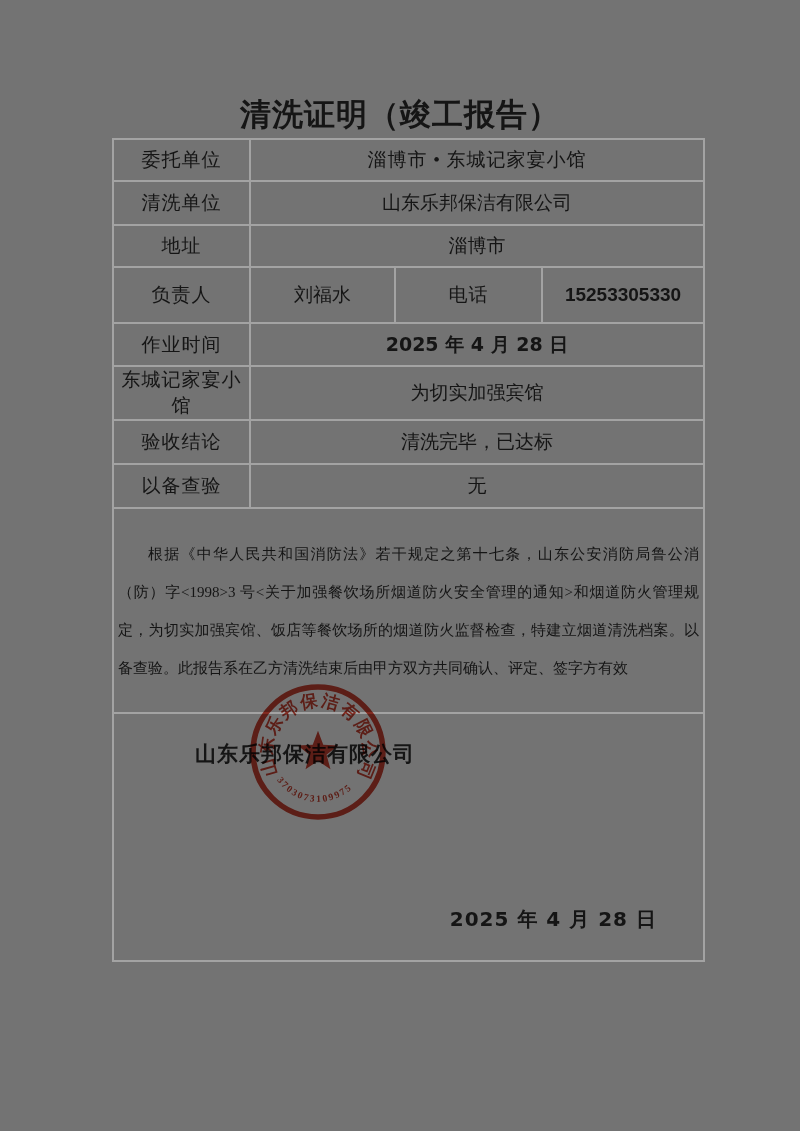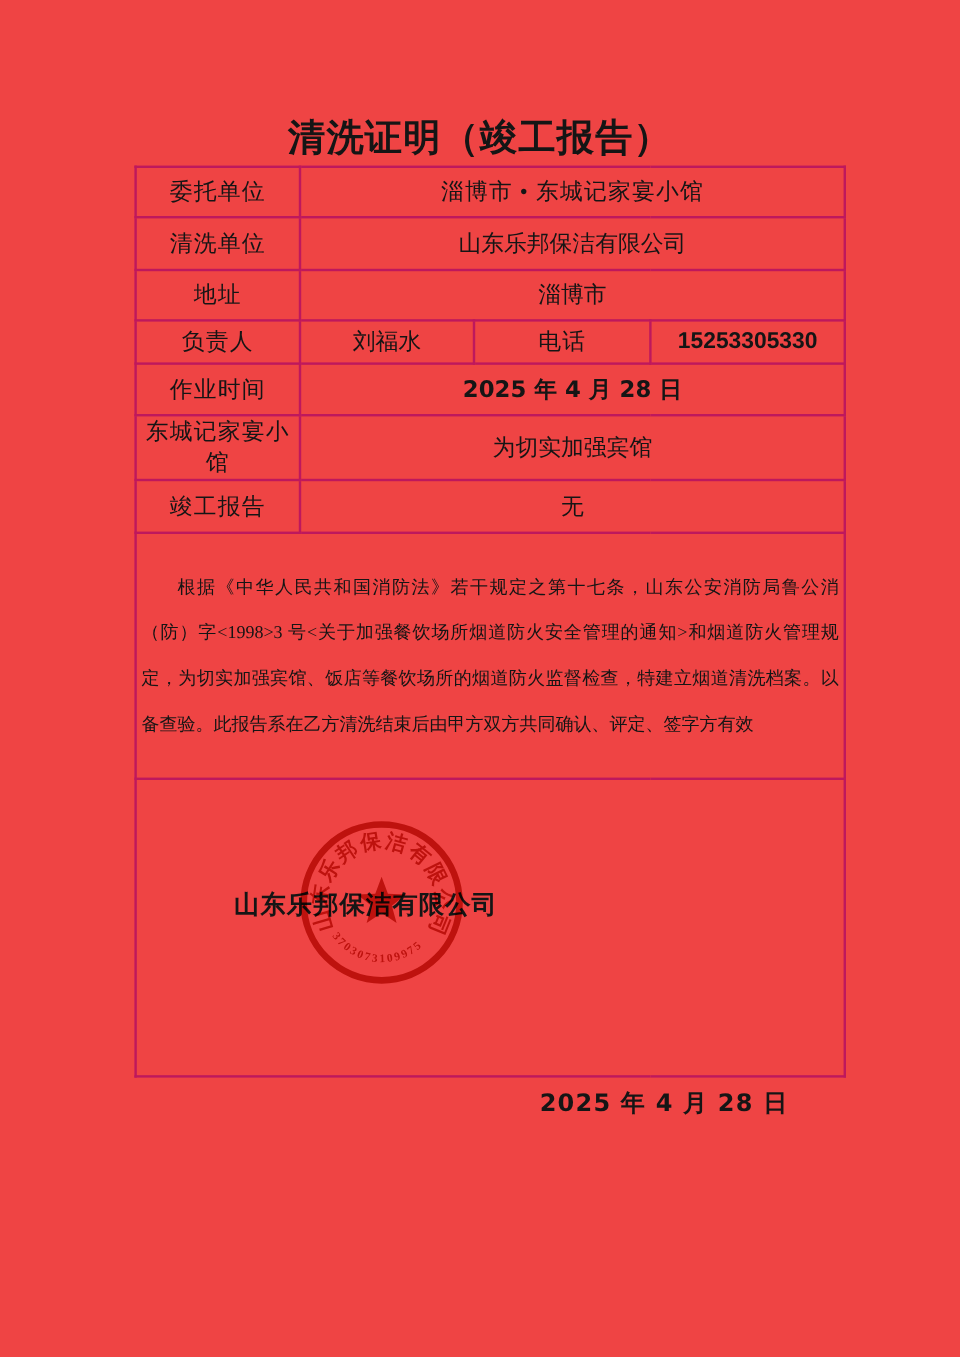--- a/index.html
+++ b/index.html
@@ -1,40 +1,40 @@
 <!DOCTYPE html>
 <html><head>
 <meta charset="utf-8">
 <style>
   html,body{margin:0;padding:0;background:#e8e8e8;}
   .page{
     position:relative;
     width:800px;height:1131px;
     margin:0 auto;
-    background:#ef4444;
+    background:#737373;
     font-family:"Liberation Serif","DejaVu Serif",serif;
     color:#151515;
     overflow:hidden;
   }
   .title{
     position:absolute;top:94px;left:0;right:0;
     margin:0;
     text-align:center;
     font-size:31px;
     font-weight:600;
     letter-spacing:1px;
   }
   table.report{
     position:absolute;top:138px;left:112px;
     width:591px;
     border-collapse:collapse;
     table-layout:fixed;
   }
   table.report td{
-    border:2px solid #be185d;
+    border:2px solid #a3a3a3;
     text-align:center;
     vertical-align:middle;
     font-size:19px;
     padding:0 4px;
   }
   td.lbl{font-size:18px;letter-spacing:1px;}
   td.v-lg{font-size:22px;letter-spacing:1px;}
   .num{
     font-family:Liberation Sans, sans-serif;
     font-weight:600;font-size:19px;
@@ -112,36 +112,40 @@
         <td class="v-lg" colspan="3">淄博市 • 东城记家宴小馆</td>
       </tr>
       <tr style="height:44px">
         <td class="lbl">清洗单位</td>
         <td colspan="3">山东乐邦保洁有限公司</td>
       </tr>
       <tr style="height:42px">
         <td class="lbl">地址</td>
         <td colspan="3">淄博市</td>
       </tr>
-      <tr style="height:36px">
+      <tr style="height:56px">
         <td class="lbl">负责人</td>
         <td>刘福水</td>
         <td class="lbl">电话</td>
         <td class="num">15253305330</td>
       </tr>
       <tr style="height:43px">
         <td class="lbl">作业时间</td>
         <td class="date" colspan="3">2025 年 4 月 28 日</td>
       </tr>
       <tr style="height:44px">
         <td class="lbl">东城记家宴小馆</td>
         <td colspan="3">为切实加强宾馆</td>
       </tr>
       <tr style="height:44px">
-        <td class="lbl">竣工报告</td>
+        <td class="lbl">验收结论</td>
+        <td colspan="3">清洗完毕，已达标</td>
+      </tr>
+      <tr style="height:44px">
+        <td class="lbl">以备查验</td>
         <td colspan="3">无</td>
       </tr>
       <tr style="height:205px">
         <td class="notes-cell" colspan="4">
           <p class="notes-text">根据《中华人民共和国消防法》若干规定之第十七条，山东公安消防局鲁公消（防）字&lt;1998&gt;3 号&lt;关于加强餐饮场所烟道防火安全管理的通知&gt;和烟道防火管理规定，为切实加强宾馆、饭店等餐饮场所的烟道防火监督检查，特建立烟道清洗档案。以备查验。此报告系在乙方清洗结束后由甲方双方共同确认、评定、签字方有效</p>
         </td>
       </tr>
       <tr style="height:248px">
         <td class="stamp-cell" colspan="4"></td>
       </tr>

